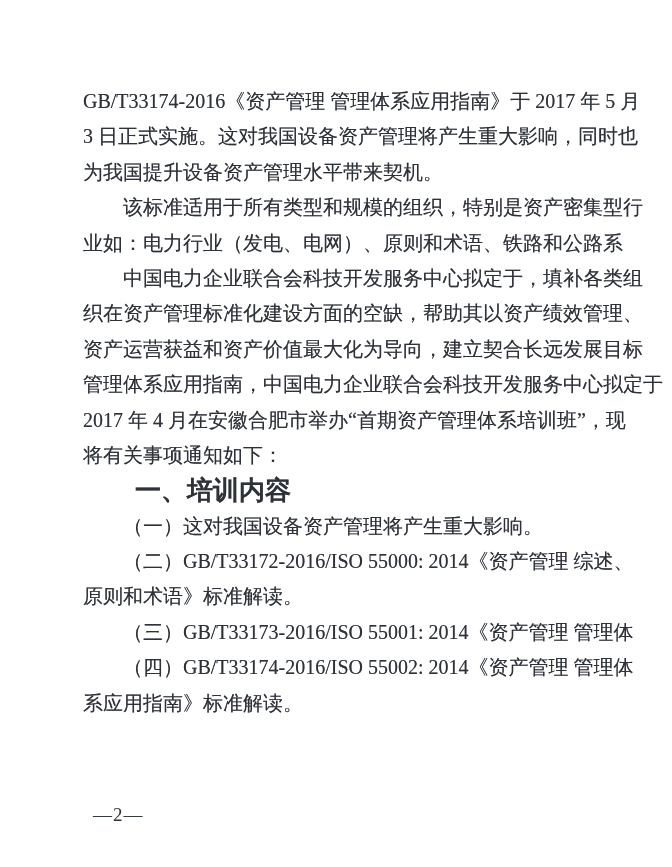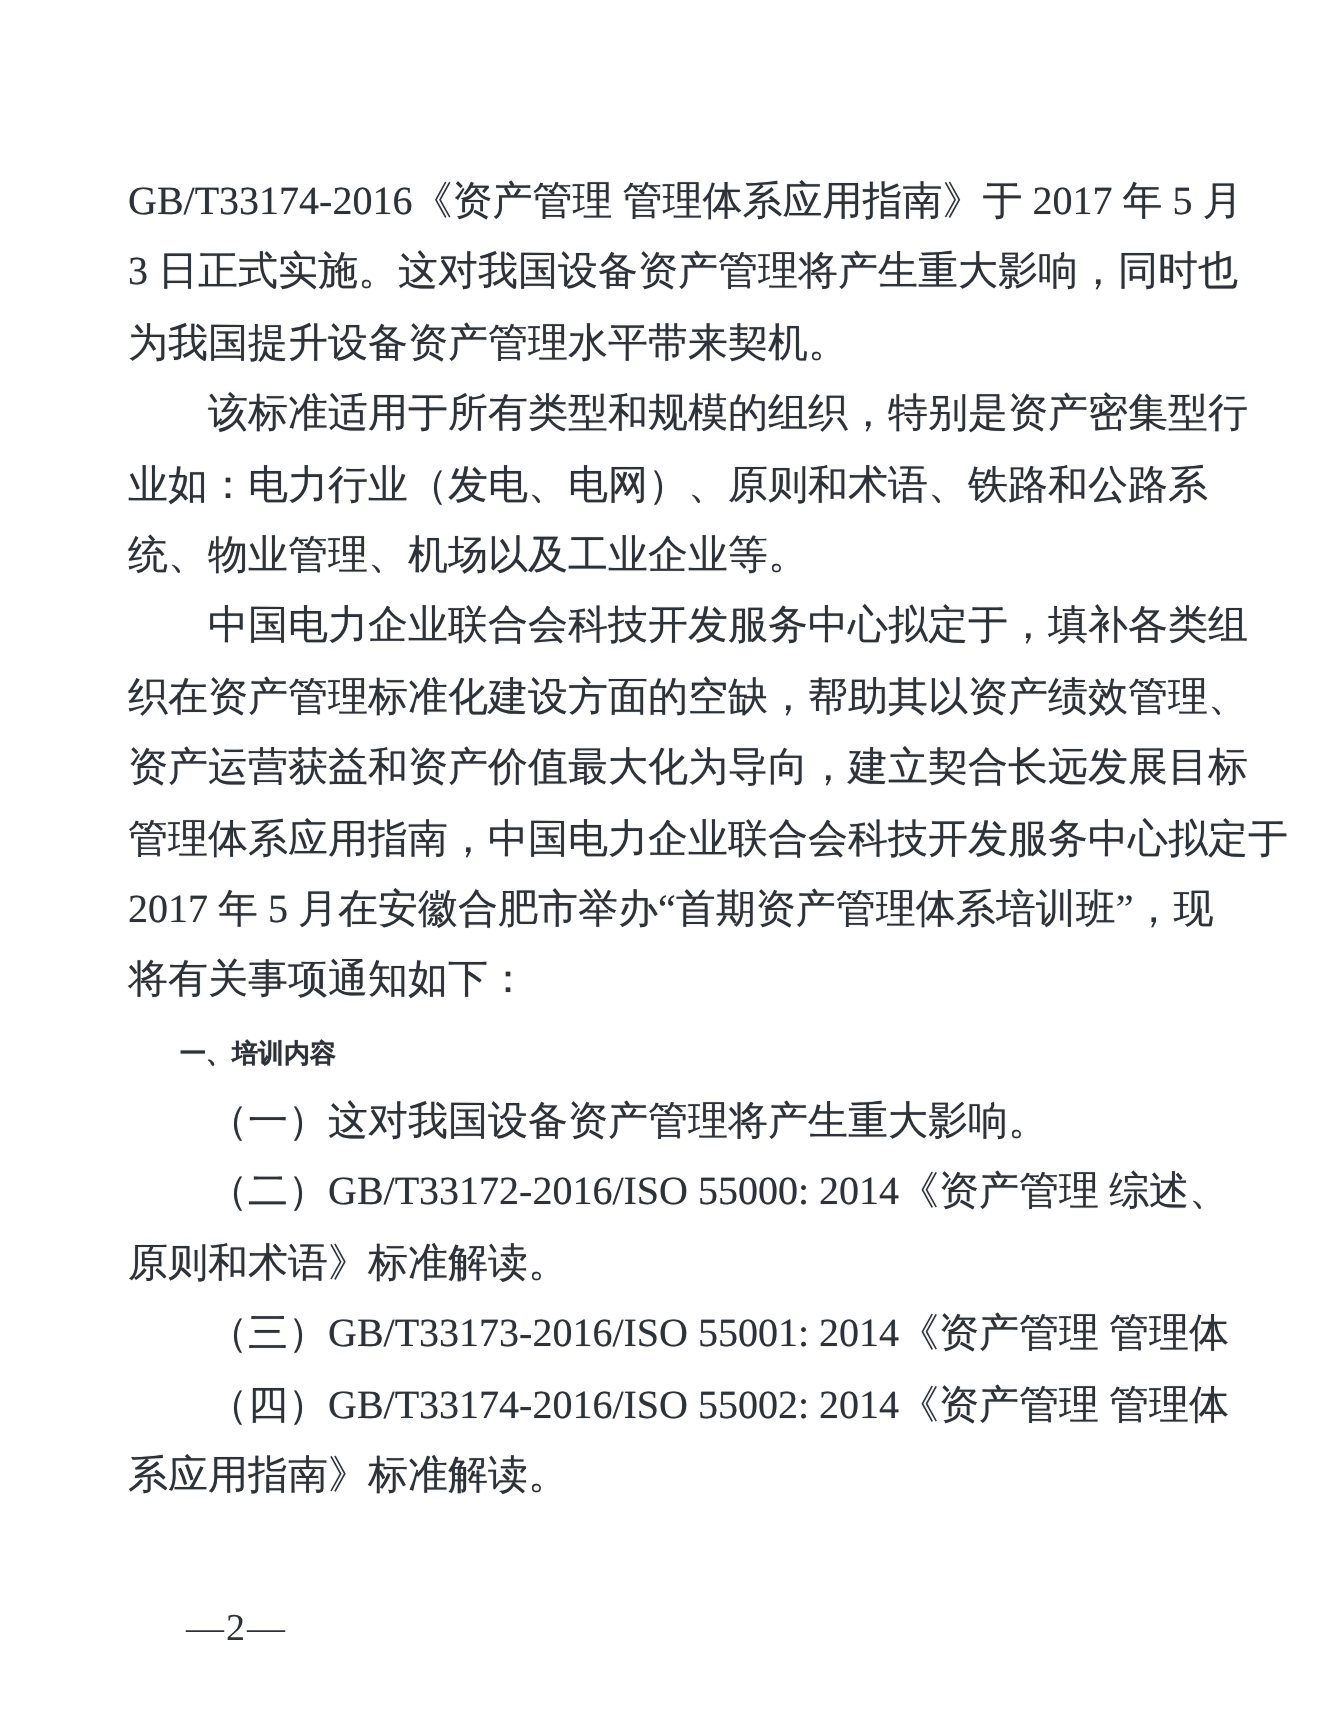--- a/index.html
+++ b/index.html
@@ -10,39 +10,39 @@
   .page {
     position: relative;
     width: 672px;
     height: 867px;
     background: #ffffff;
     overflow: hidden;
   }
   .doc-body {
     position: absolute;
     top: 84px;
-    left: 64px;
+    left: 83px;
     width: 530px;
   }
   .line {
     height: 35.4px;
     line-height: 35.4px;
     font-family: "Liberation Serif", "DejaVu Serif", serif;
     font-size: 20px;
     color: #2d3138;
     white-space: nowrap;
     text-shadow: 0 0 0.5px rgba(45, 49, 56, 0.55);
   }
   .indent {
     text-indent: 2em;
   }
   .heading {
     font-family: "Liberation Sans", "DejaVu Sans", sans-serif;
     font-weight: bold;
-    font-size: 13px;
+    font-size: 26px;
   }
   .footer-pagenum {
     position: absolute;
     left: 93px;
     top: 804px;
     font-family: "Liberation Serif", "DejaVu Serif", serif;
     font-size: 19px;
     color: #2d3138;
     letter-spacing: 1px;
   }
@@ -50,26 +50,25 @@
 </head>
 <body>
 
 <div class="page">
   <div class="doc-body">
     <div class="line">GB/T33174-2016《资产管理 管理体系应用指南》于 2017 年 5 月</div>
     <div class="line">3 日正式实施。这对我国设备资产管理将产生重大影响，同时也</div>
     <div class="line">为我国提升设备资产管理水平带来契机。</div>
     <div class="line indent">该标准适用于所有类型和规模的组织，特别是资产密集型行</div>
     <div class="line">业如：电力行业（发电、电网）、原则和术语、铁路和公路系</div>
-    <div class="line">统、物业管理、机场以及工业企业等。</div>
     <div class="line indent">中国电力企业联合会科技开发服务中心拟定于，填补各类组</div>
     <div class="line">织在资产管理标准化建设方面的空缺，帮助其以资产绩效管理、</div>
     <div class="line">资产运营获益和资产价值最大化为导向，建立契合长远发展目标</div>
     <div class="line">管理体系应用指南，中国电力企业联合会科技开发服务中心拟定于</div>
-    <div class="line">2017 年 5 月在安徽合肥市举办“首期资产管理体系培训班”，现</div>
+    <div class="line">2017 年 4 月在安徽合肥市举办“首期资产管理体系培训班”，现</div>
     <div class="line">将有关事项通知如下：</div>
     <div class="line indent heading">一、培训内容</div>
     <div class="line indent">（一）这对我国设备资产管理将产生重大影响。</div>
     <div class="line indent">（二）GB/T33172-2016/ISO 55000: 2014《资产管理 综述、</div>
     <div class="line">原则和术语》标准解读。</div>
     <div class="line indent">（三）GB/T33173-2016/ISO 55001: 2014《资产管理 管理体</div>
     <div class="line indent">（四）GB/T33174-2016/ISO 55002: 2014《资产管理 管理体</div>
     <div class="line">系应用指南》标准解读。</div>
   </div>
 

